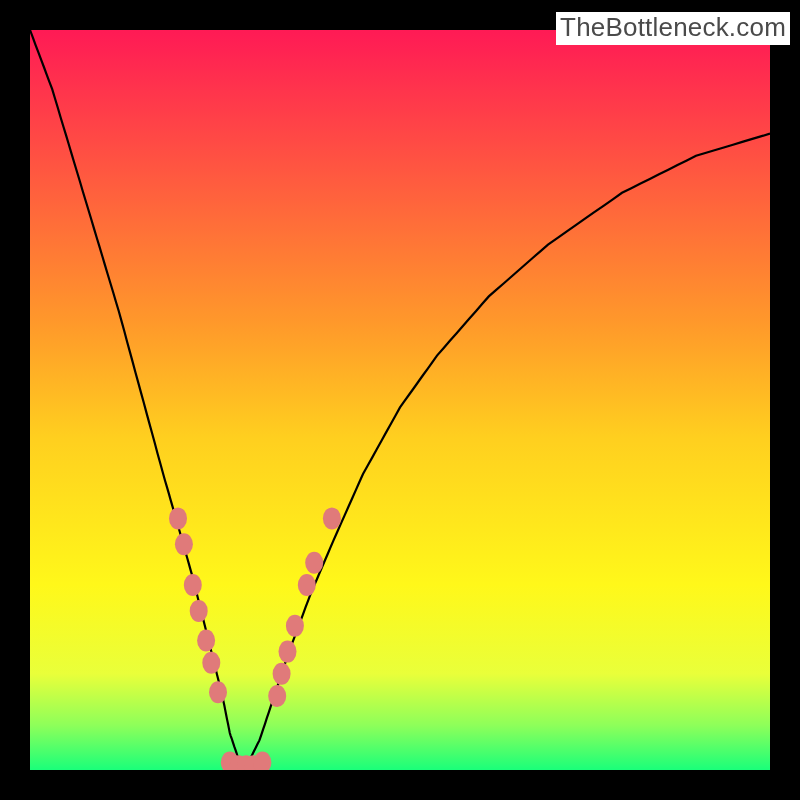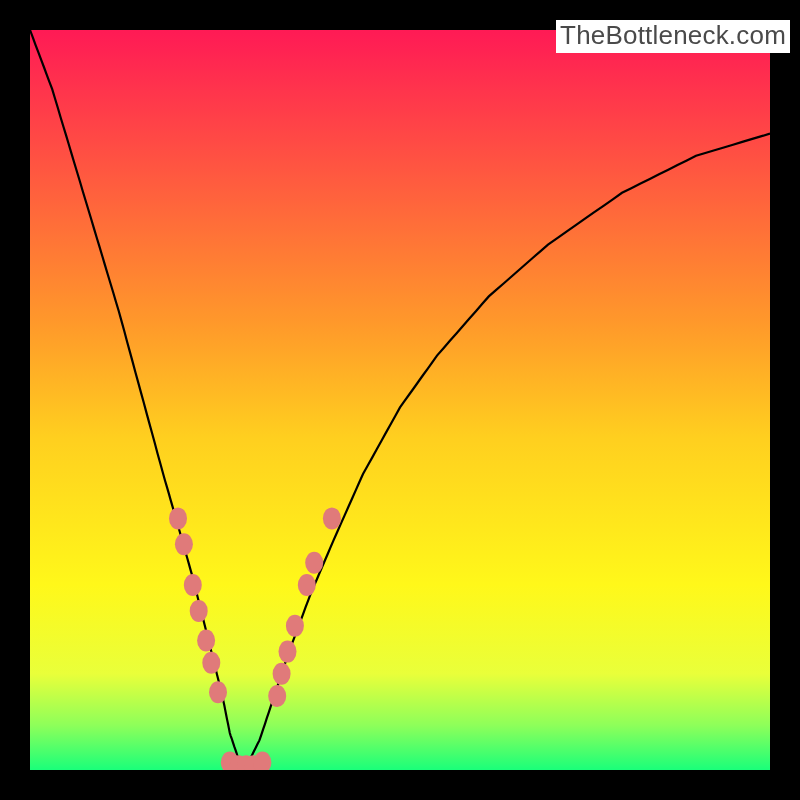--- a/index.html
+++ b/index.html
@@ -34,21 +34,21 @@
       #ff9a2a 40%,
       #ffcf1f 55%,
       #fff81a 75%,
       #e9ff3a 87%,
       #8dff5a 94%,
       #1aff7a 100%
     );
   }
   .watermark {
     position: absolute;
-    top: 20px;
+    top: 12px;
     right: 10px;
     color: #4a4a4a;
     font-size: 26px;
     font-weight: 500;
     letter-spacing: 0.2px;
     background: #fff;
     padding: 0 4px 2px 4px;
   }
   svg.curves {
     position: absolute;

